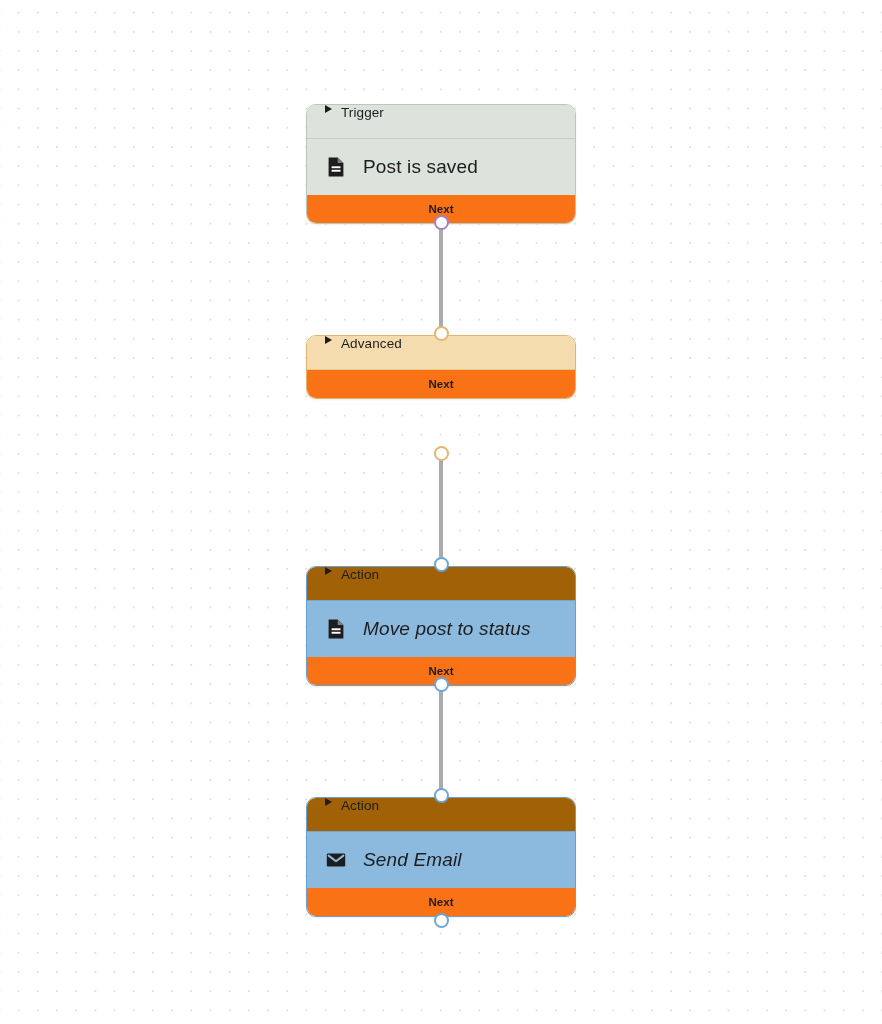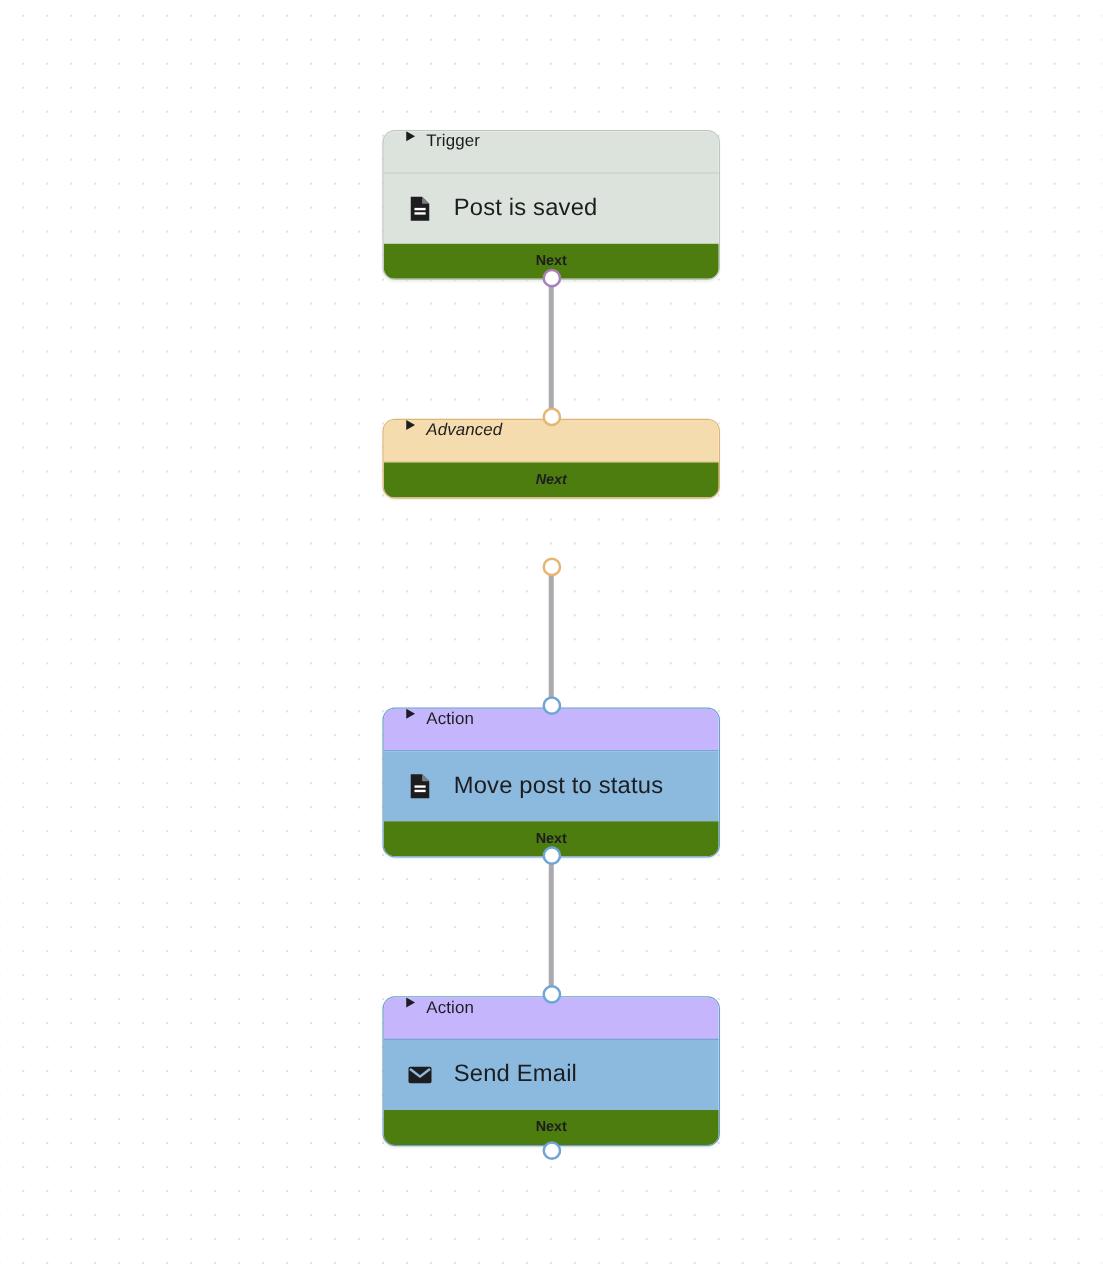--- a/index.html
+++ b/index.html
@@ -93,21 +93,21 @@
 
   .node-body .title {
     font-size: 19px;
     color: #1d1d1f;
     letter-spacing: 0.15px;
     white-space: nowrap;
   }
 
   .node-footer {
     height: 28px;
-    background: #4d7c0f;
+    background: #f97316;
     display: flex;
     align-items: center;
     justify-content: center;
     font-size: 11.5px;
     color: #1d1d1f;
     font-weight: 700;
   }
 
   
   .node.trigger {
@@ -118,22 +118,22 @@
 
   .node.advanced {
     border: 1.5px solid #e0b572;
   }
   .node.advanced .node-header { background: #f4dcae; border-bottom: 1.5px solid #e3c98f; }
   .node.advanced .node-body   { background: #f4dcae; }
 
   .node.action {
     border: 1.5px solid #6b9fcd;
   }
-  .node.action .node-header { background: #c4b5fd; border-bottom: 1.5px solid #76a8cf; }
-  .node.action .node-body   { background: #8cbade; }
+  .node.action .node-header { background: #a16207; border-bottom: 1.5px solid #76a8cf; }
+  .node.action .node-body   { background: #8cbade; font-style: italic; }
 
   
   .icon {
     width: 22px;
     height: 22px;
     flex: none;
     display: block;
   }
   .icon svg { display: block; width: 22px; height: 22px; }
 </style>
@@ -161,21 +161,21 @@
         </svg>
       </span>
       <span class="title">Post is saved</span>
     </div>
     <div class="node-footer">
       <span>Next</span>
     </div>
   </div>
   <div class="port purple" style="top:215px;"></div>
 
-  <div class="node advanced" style="top:335px;font-style:italic;">
+  <div class="node advanced" style="top:335px;">
     <div class="node-header">
       <span class="disclosure"></span>
       <span>Advanced</span>
     </div>
     <div class="node-footer">
       <span>Next</span>
     </div>
   </div>
   <div class="port orange" style="top:326px;"></div>
   <div class="port orange" style="top:446px;"></div>

